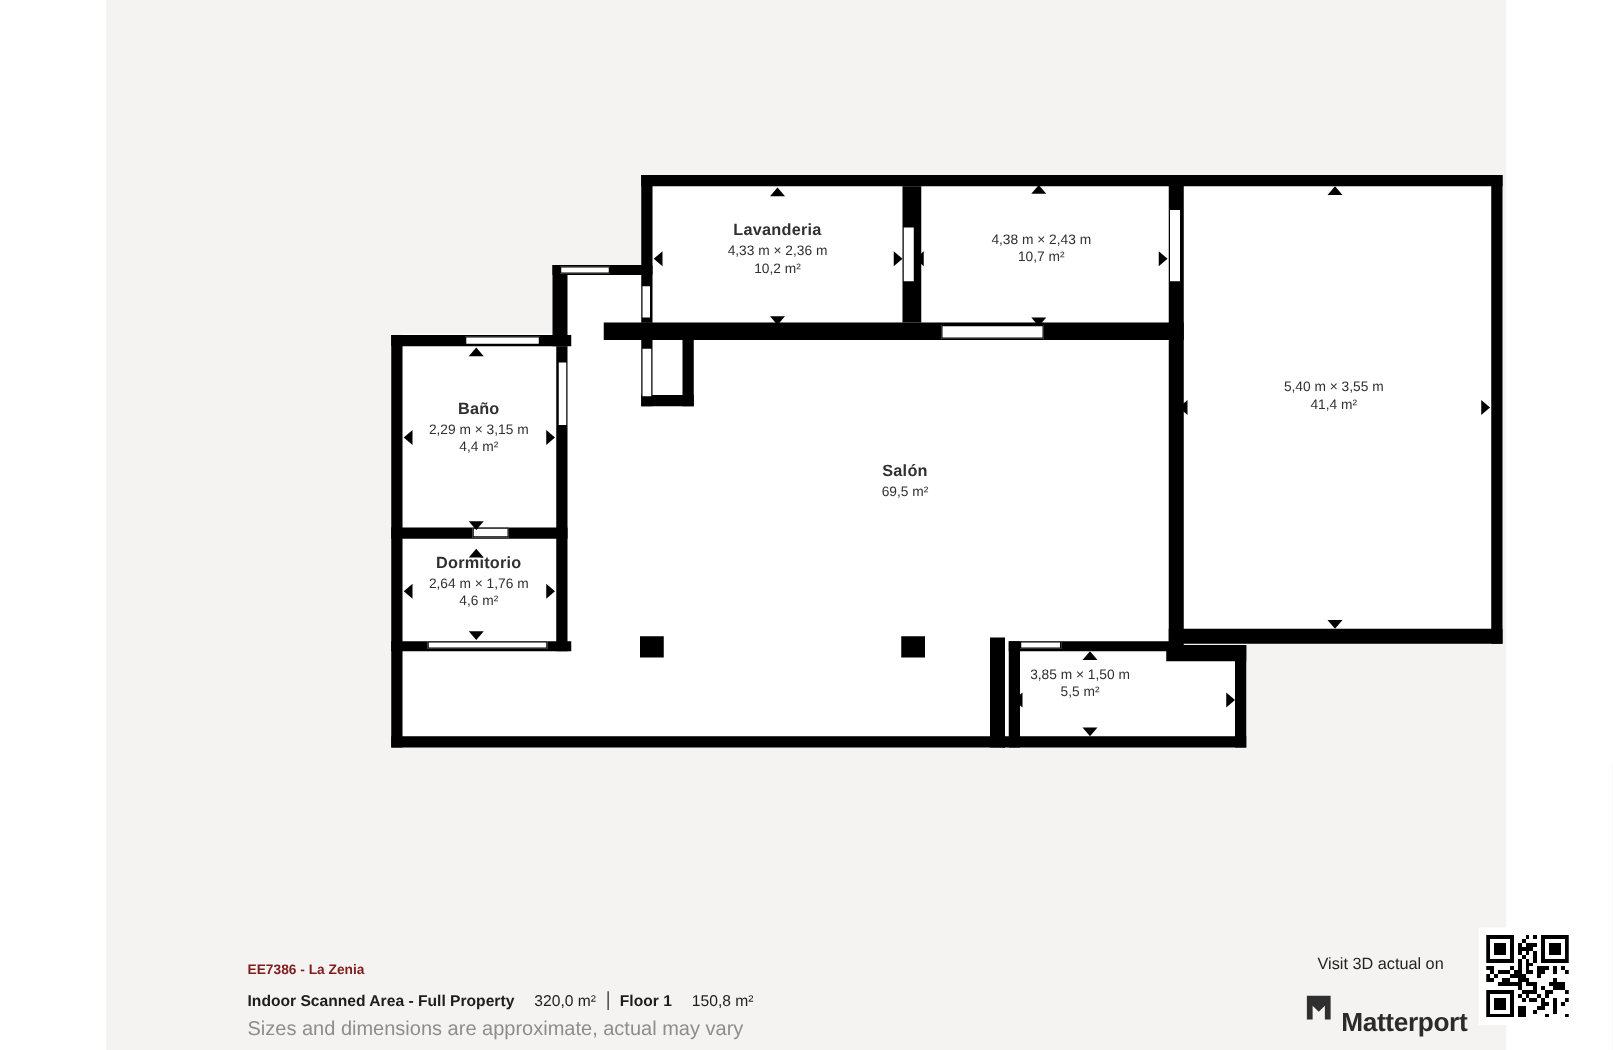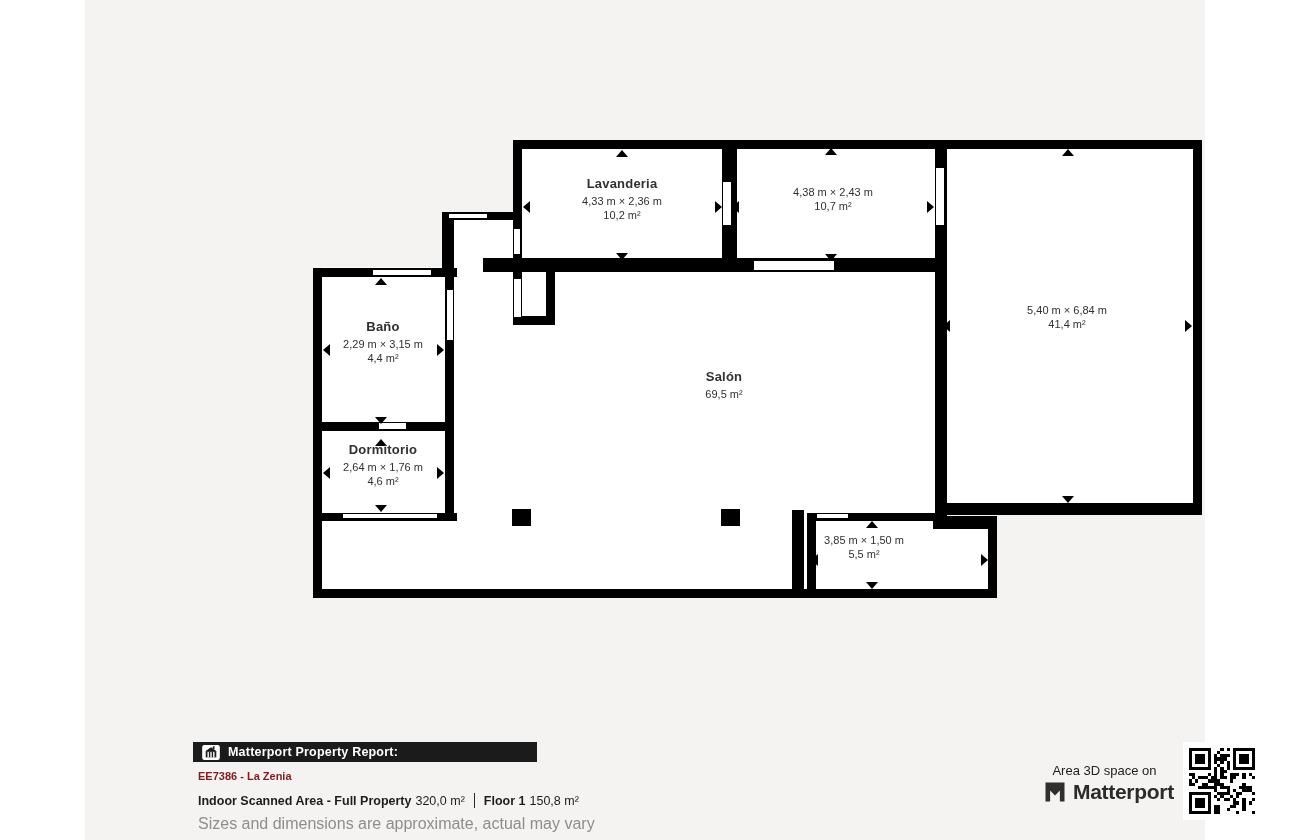--- a/index.html
+++ b/index.html
@@ -30,27 +30,27 @@
   
   #report-bar{
     position:absolute;left:108px;top:742px;width:344px;height:20px;
     background:#1b1b1b;color:#ffffff;display:flex;align-items:center;
   }
   #report-bar .bicon{margin-left:9px;margin-right:8px;display:flex;}
   #report-bar .btxt{font-size:12.5px;font-weight:bold;letter-spacing:.2px;}
   #prop-title{position:absolute;left:113px;top:770px;font-size:11px;font-weight:bold;color:#7f1d1d;}
   #scan-line{position:absolute;left:113px;top:793px;font-size:12.5px;color:#1d1d1d;display:flex;align-items:center;}
   #scan-line b{font-weight:bold;}
-  #scan-line .val{margin-left:4px;font-weight:normal;}
+  #scan-line .val{margin-left:16px;font-weight:normal;}
   #scan-line .sep{display:inline-block;width:1px;height:15px;background:#2a2a2a;margin:0 9px;}
   #disclaimer{position:absolute;left:113px;top:815px;font-size:16px;color:#8d8d8d;}
 
   #visit-text{position:absolute;left:952px;top:763px;width:135px;text-align:center;font-size:13px;color:#222;}
   #brand-row{position:absolute;left:958px;top:780px;display:flex;align-items:center;gap:6px;cursor:pointer;}
-  #brand-row .brand-name{font-size:21px;font-weight:bold;color:#2b2b2b;letter-spacing:-0.3px;}
+  #brand-row .brand-name{font-size:21px;font-weight:bold;color:#2b2b2b;letter-spacing:-0.3px;margin-top:27px;}
   #qr-box{position:absolute;left:1098px;top:742px;width:78px;height:78px;background:#ffffff;
     display:flex;align-items:center;justify-content:center;}
 </style>
 </head>
 <body>
 
 <div id="canvas">
   <div id="plan">
       <div class="floor" style="left: 437px; top: 149px; width: 200px; height: 109px;"></div>
       <div class="floor" style="left: 652px; top: 149px; width: 198px; height: 109px;"></div>
@@ -122,21 +122,21 @@
       <div class="room-label" style="left: 537px; top: 176px;">
         <div class="room-name">Lavanderia</div>
         <div class="room-dims">4,33 m × 2,36 m</div>
         <div class="room-area">10,2 m²</div>
       </div>
       <div class="room-label" style="left: 748px; top: 186px;">
         <div class="room-dims">4,38 m × 2,43 m</div>
         <div class="room-area">10,7 m²</div>
       </div>
       <div class="room-label" style="left: 982px; top: 304px;">
-        <div class="room-dims">5,40 m × 6,84 m</div>
+        <div class="room-dims">5,40 m × 3,55 m</div>
         <div class="room-area">41,4 m²</div>
       </div>
       <div class="room-label" style="left: 298px; top: 319px;">
         <div class="room-name">Baño</div>
         <div class="room-dims">2,29 m × 3,15 m</div>
         <div class="room-area">4,4 m²</div>
       </div>
       <div class="room-label" style="left: 298px; top: 442px;">
         <div class="room-name">Dormitorio</div>
         <div class="room-dims">2,64 m × 1,76 m</div>
@@ -145,45 +145,31 @@
       <div class="room-label" style="left: 639px; top: 369px;">
         <div class="room-name">Salón</div>
         <div class="room-area">69,5 m²</div>
       </div>
       <div class="room-label" style="left: 779px; top: 534px;">
         <div class="room-dims">3,85 m × 1,50 m</div>
         <div class="room-area">5,5 m²</div>
       </div>
     </div>
 
-  <div id="report-bar">
-    <span class="bicon">
-      <svg width="18" height="15" viewBox="0 0 20 17">
-        <rect x="0" y="0" width="20" height="17" rx="2.5" fill="#ffffff"></rect>
-        <polygon points="10,2.5 16.5,7 3.5,7" fill="#1b1b1b"></polygon>
-        <rect x="12" y="1.5" width="2" height="3" fill="#1b1b1b"></rect>
-        <rect x="4" y="7" width="12" height="7" fill="#1b1b1b"></rect>
-        <rect x="6" y="8" width="1.6" height="6" fill="#ffffff"></rect>
-        <rect x="9.2" y="8" width="1.6" height="6" fill="#ffffff"></rect>
-        <rect x="12.4" y="8" width="1.6" height="6" fill="#ffffff"></rect>
-      </svg>
-    </span>
-    <span class="btxt">Matterport Property Report:</span>
-  </div>
   <div id="prop-title">EE7386 - La Zenia</div>
   <div id="scan-line">
     <b>Indoor Scanned Area - Full Property</b>
     <span class="val">320,0 m²</span>
     <span class="sep"></span>
     <b>Floor 1</b>
     <span class="val">150,8 m²</span>
   </div>
   <div id="disclaimer">Sizes and dimensions are approximate, actual may vary</div>
 
-  <div id="visit-text">Area 3D space on</div>
+  <div id="visit-text">Visit 3D actual on</div>
   <div id="brand-row">
     <span style="display:flex;">
       <svg width="24" height="24" viewBox="0 0 24 24">
         <path d="M2.5 2.5 h19 v19 h-4.6 v-11 l-4.9 4.9 l-4.9 -4.9 v11 h-4.6 Z" fill="#2f2f2f"></path>
       </svg>
     </span>
     <span class="brand-name">Matterport</span>
   </div>
   <div id="qr-box">
     <svg id="qr-svg" width="66" height="66" viewBox="0 0 21 21" shape-rendering="crispEdges">

